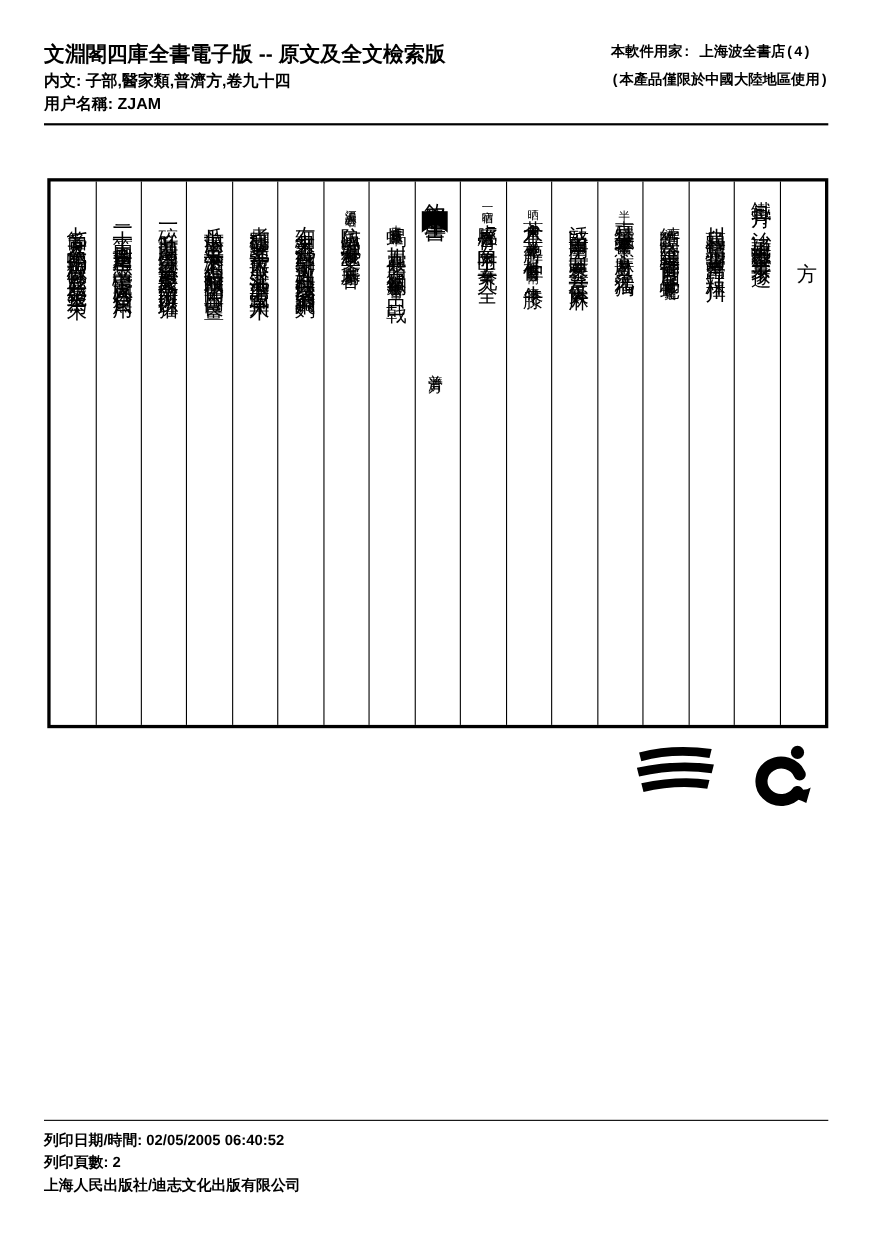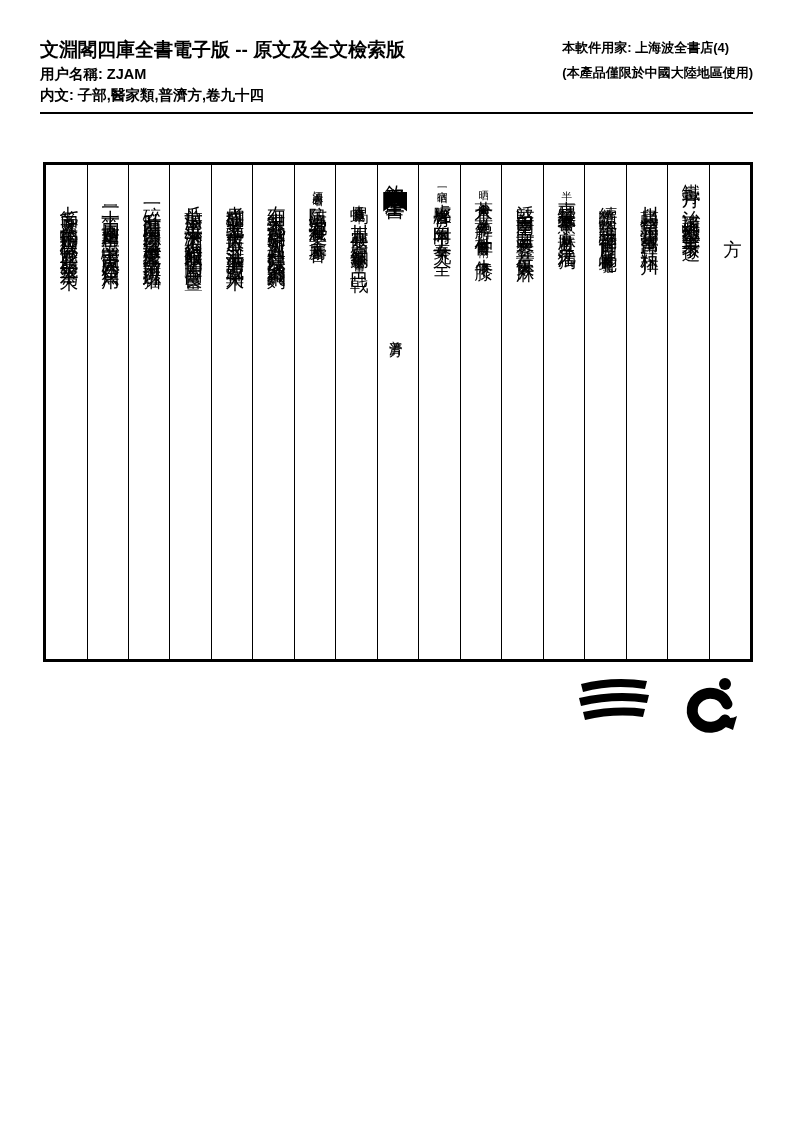--- a/index.html
+++ b/index.html
@@ -11,21 +11,21 @@
     position:relative;
     overflow:hidden;
   }
   .page { position:absolute; inset:0; padding:36px 40px 0 40px; }
 
   
   .hdr { display:flex; justify-content:space-between; align-items:flex-start;
          font-family:"Liberation Sans", sans-serif; font-weight:bold; }
   .hdr-left p { font-size:14.5px; line-height:1.45; white-space:nowrap; }
   .hdr-left p.title { font-size:19px; }
-  .hdr-right { text-align:left; padding-top:4px; }
+  .hdr-right { text-align:left; padding-top:4px;font-family:Liberation Mono, monospace; }
   .hdr-right p { font-size:13px; line-height:1.3; white-space:nowrap; }
   .hdr-right p + p { margin-top:8px; }
   .top-rule { border:none; border-top:2.5px solid #000; margin-top:6px; }
 
   
   .book-frame {
     margin-top:48px; margin-left:3px;
     width:710px; height:500px;
     border:3.5px solid #000;
     background:#fff;
@@ -64,22 +64,22 @@
   .ftr p { font-size:13.5px; line-height:1.5; white-space:nowrap; }
 </style>
 </head>
 <body>
 
 <div class="page">
 
   <div class="hdr">
     <div class="hdr-left">
       <p class="title">文淵閣四庫全書電子版 -- 原文及全文檢索版</p>
+      <p>内文: 子部,醫家類,普濟方,卷九十四</p>
       <p>用户名稱: ZJAM</p>
-      <p>内文: 子部,醫家類,普濟方,卷九十四</p>
     </div>
     <div class="hdr-right">
       <p>本軟件用家: 上海波全書店(4)</p>
       <p>(本產品僅限於中國大陸地區使用)</p>
     </div>
   </div>
   <hr class="top-rule">
 
   <div class="book-frame">
     <div class="cols">
@@ -109,14 +109,20 @@
       <path fill="#000" d="M4 22 Q40 14 74 19 L72 27 Q40 22 6 30 Z"></path>
       <path fill="#000" d="M8 36 Q42 29 70 33 L68 41 Q40 37 10 44 Z"></path>
     </svg>
     <svg width="58" height="62" viewBox="0 0 58 62">
       <circle cx="44" cy="8" r="6" fill="#000"></circle>
       <path fill="none" stroke="#000" stroke-width="11" stroke-linecap="round" d="M46 28 A18 17 0 1 0 44 44"></path>
       <path fill="#000" d="M40 40 Q50 44 56 40 L52 54 Q44 50 38 50 Z"></path>
     </svg>
   </div>
 
+  <div class="ftr">
+    <hr class="ftr-rule">
+    <p>列印日期/時間: 02/05/2005 06:40:52</p>
+    <p>列印頁數: 2</p>
+    <p>上海人民出版社/迪志文化出版有限公司</p>
+  </div>
 
 </div>
 
 </body></html>

